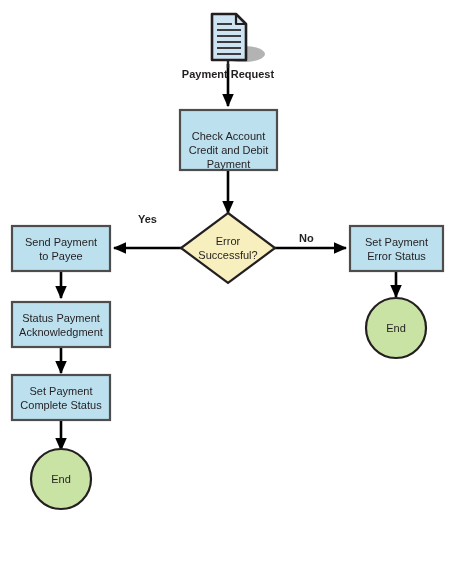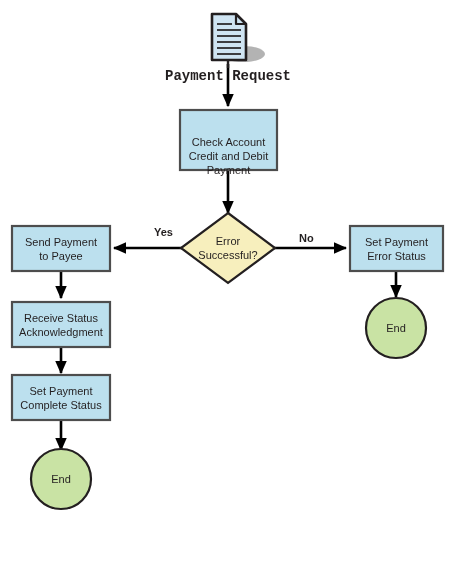--- a/index.html
+++ b/index.html
@@ -40,22 +40,22 @@
   .edge-label {
     position: absolute;
     font-family: "Liberation Sans", sans-serif;
     font-size: 11px;
     font-weight: bold;
     color: #231f20;
     white-space: nowrap;
   }
   .start-caption {
     position: absolute;
-    font-family: Liberation Mono, monospace;
-    font-size: 14px;
+    font-family: Liberation Sans, sans-serif;
+    font-size: 11px;
     font-weight: bold;
     color: #231f20;
     text-align: center;
     white-space: nowrap;
   }
 </style>
 </head>
 <body>
 
 <div id="canvas">
@@ -106,40 +106,40 @@
 
     <circle cx="61" cy="479" r="30" fill="#c9e3a4" stroke="#231f20" stroke-width="2.2"></circle>
 
     <rect x="350" y="226" width="93" height="45" fill="#bce0ee" stroke="#4d4d4d" stroke-width="2.2"></rect>
 
     <circle cx="396" cy="328" r="30" fill="#c9e3a4" stroke="#231f20" stroke-width="2.2"></circle>
   </svg>
 
   <div class="start-caption" style="left:153px; top:68px; width:150px;">Payment Request</div>
 
-  <div class="node-label" style="left:180px; top:126px; width:97px; height:60px;">Check Account
+  <div class="node-label" style="left:180px; top:120px; width:97px; height:60px;">Check Account
 Credit and Debit
 Payment</div>
 
   <div class="node-label" style="left:181px; top:218px; width:94px; height:60px;">Error
 Successful?</div>
 
   <div class="node-label" style="left:12px; top:226px; width:98px; height:45px;">Send Payment
 to Payee</div>
 
-  <div class="node-label" style="left:12px; top:302px; width:98px; height:45px;">Receive Status
+  <div class="node-label" style="left:12px; top:302px; width:98px; height:45px;">Status Payment
 Acknowledgment</div>
 
   <div class="node-label" style="left:12px; top:375px; width:98px; height:45px;">Set Payment
 Complete Status</div>
 
   <div class="node-label" style="left:31px; top:449px; width:60px; height:60px;">End</div>
 
   <div class="node-label" style="left:350px; top:226px; width:93px; height:45px;">Set Payment
 Error Status</div>
 
   <div class="node-label" style="left:366px; top:298px; width:60px; height:60px;">End</div>
 
-  <div class="edge-label" style="left:138px; top:226px;margin-left:16px;">Yes</div>
+  <div class="edge-label" style="left:138px; top:213px;">Yes</div>
 
   <div class="edge-label" style="left:299px; top:232px;">No</div>
 
 </div>
 
 </body></html>

